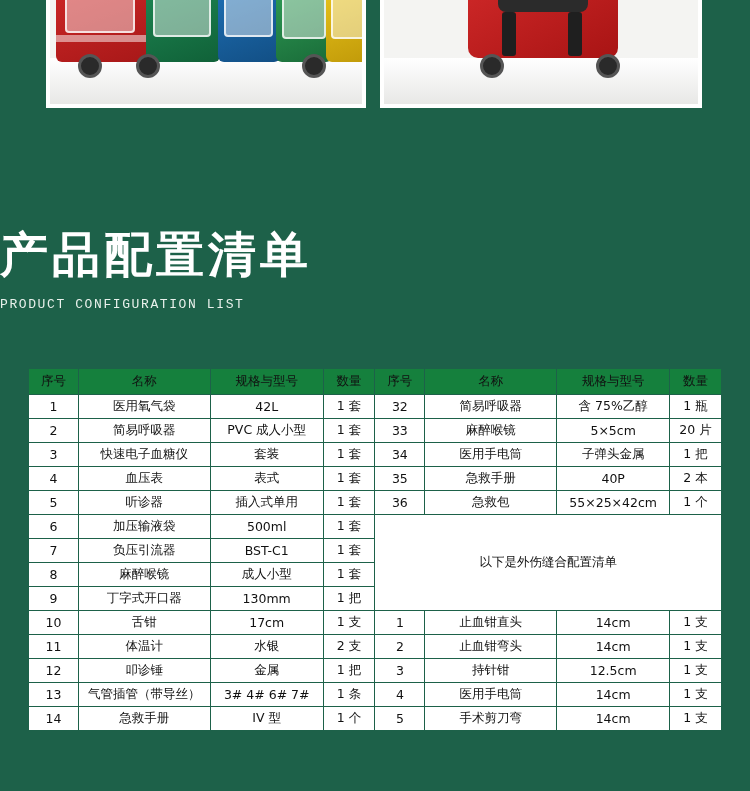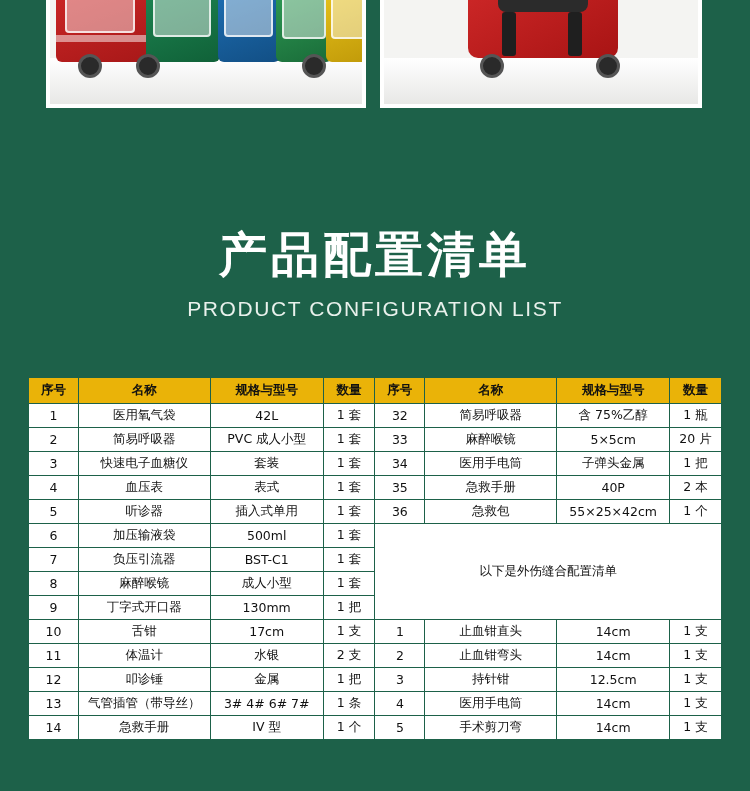--- a/index.html
+++ b/index.html
@@ -107,35 +107,35 @@
     top: 104px;
     width: 14px; height: 44px;
     background: #1f1f1f;
     border-radius: 3px;
   }
   .trolley .s1 { left: 34px; }
   .trolley .s2 { left: 100px; }
 
   
   .title-wrap {
-    text-align: center;
+    text-align: left;
     margin-top: 108px;
   }
   .main-title {
     font-family: "DejaVu Sans", "Liberation Sans", sans-serif;
     font-size: 48px;
     font-weight: bold;
     color: #ffffff;
     letter-spacing: 4px;
     line-height: 1.1;
   }
   .sub-title {
     margin-top: 16px;
-    font-family: Liberation Sans, sans-serif;
-    font-size: 21px;
+    font-family: Liberation Mono, monospace;
+    font-size: 13px;
     letter-spacing: 1.6px;
     color: #e9f1ec;
   }
 
   
   .table-wrap {
     margin: 56px auto 0 auto;
     width: 694px;
   }
   table.cfg {
@@ -149,22 +149,22 @@
     height: 23px;
     font-size: 12.5px;
     color: #111111;
     text-align: center;
     font-family: "DejaVu Sans", "Liberation Sans", sans-serif;
     padding: 0 1px;
     white-space: nowrap;
     overflow: hidden;
   }
   table.cfg tr.head td {
-    font-weight: bold;
-    background: #eab308;
+    font-weight: normal;
+    background: #15803d;
     height: 25px;
   }
   .c-no    { width: 46px; }
   .c-name  { width: 122px; }
   .c-spec  { width: 104px; }
   .c-qty   { width: 48px; }
   .note-cell {
     font-weight: normal;
   }
 </style>

